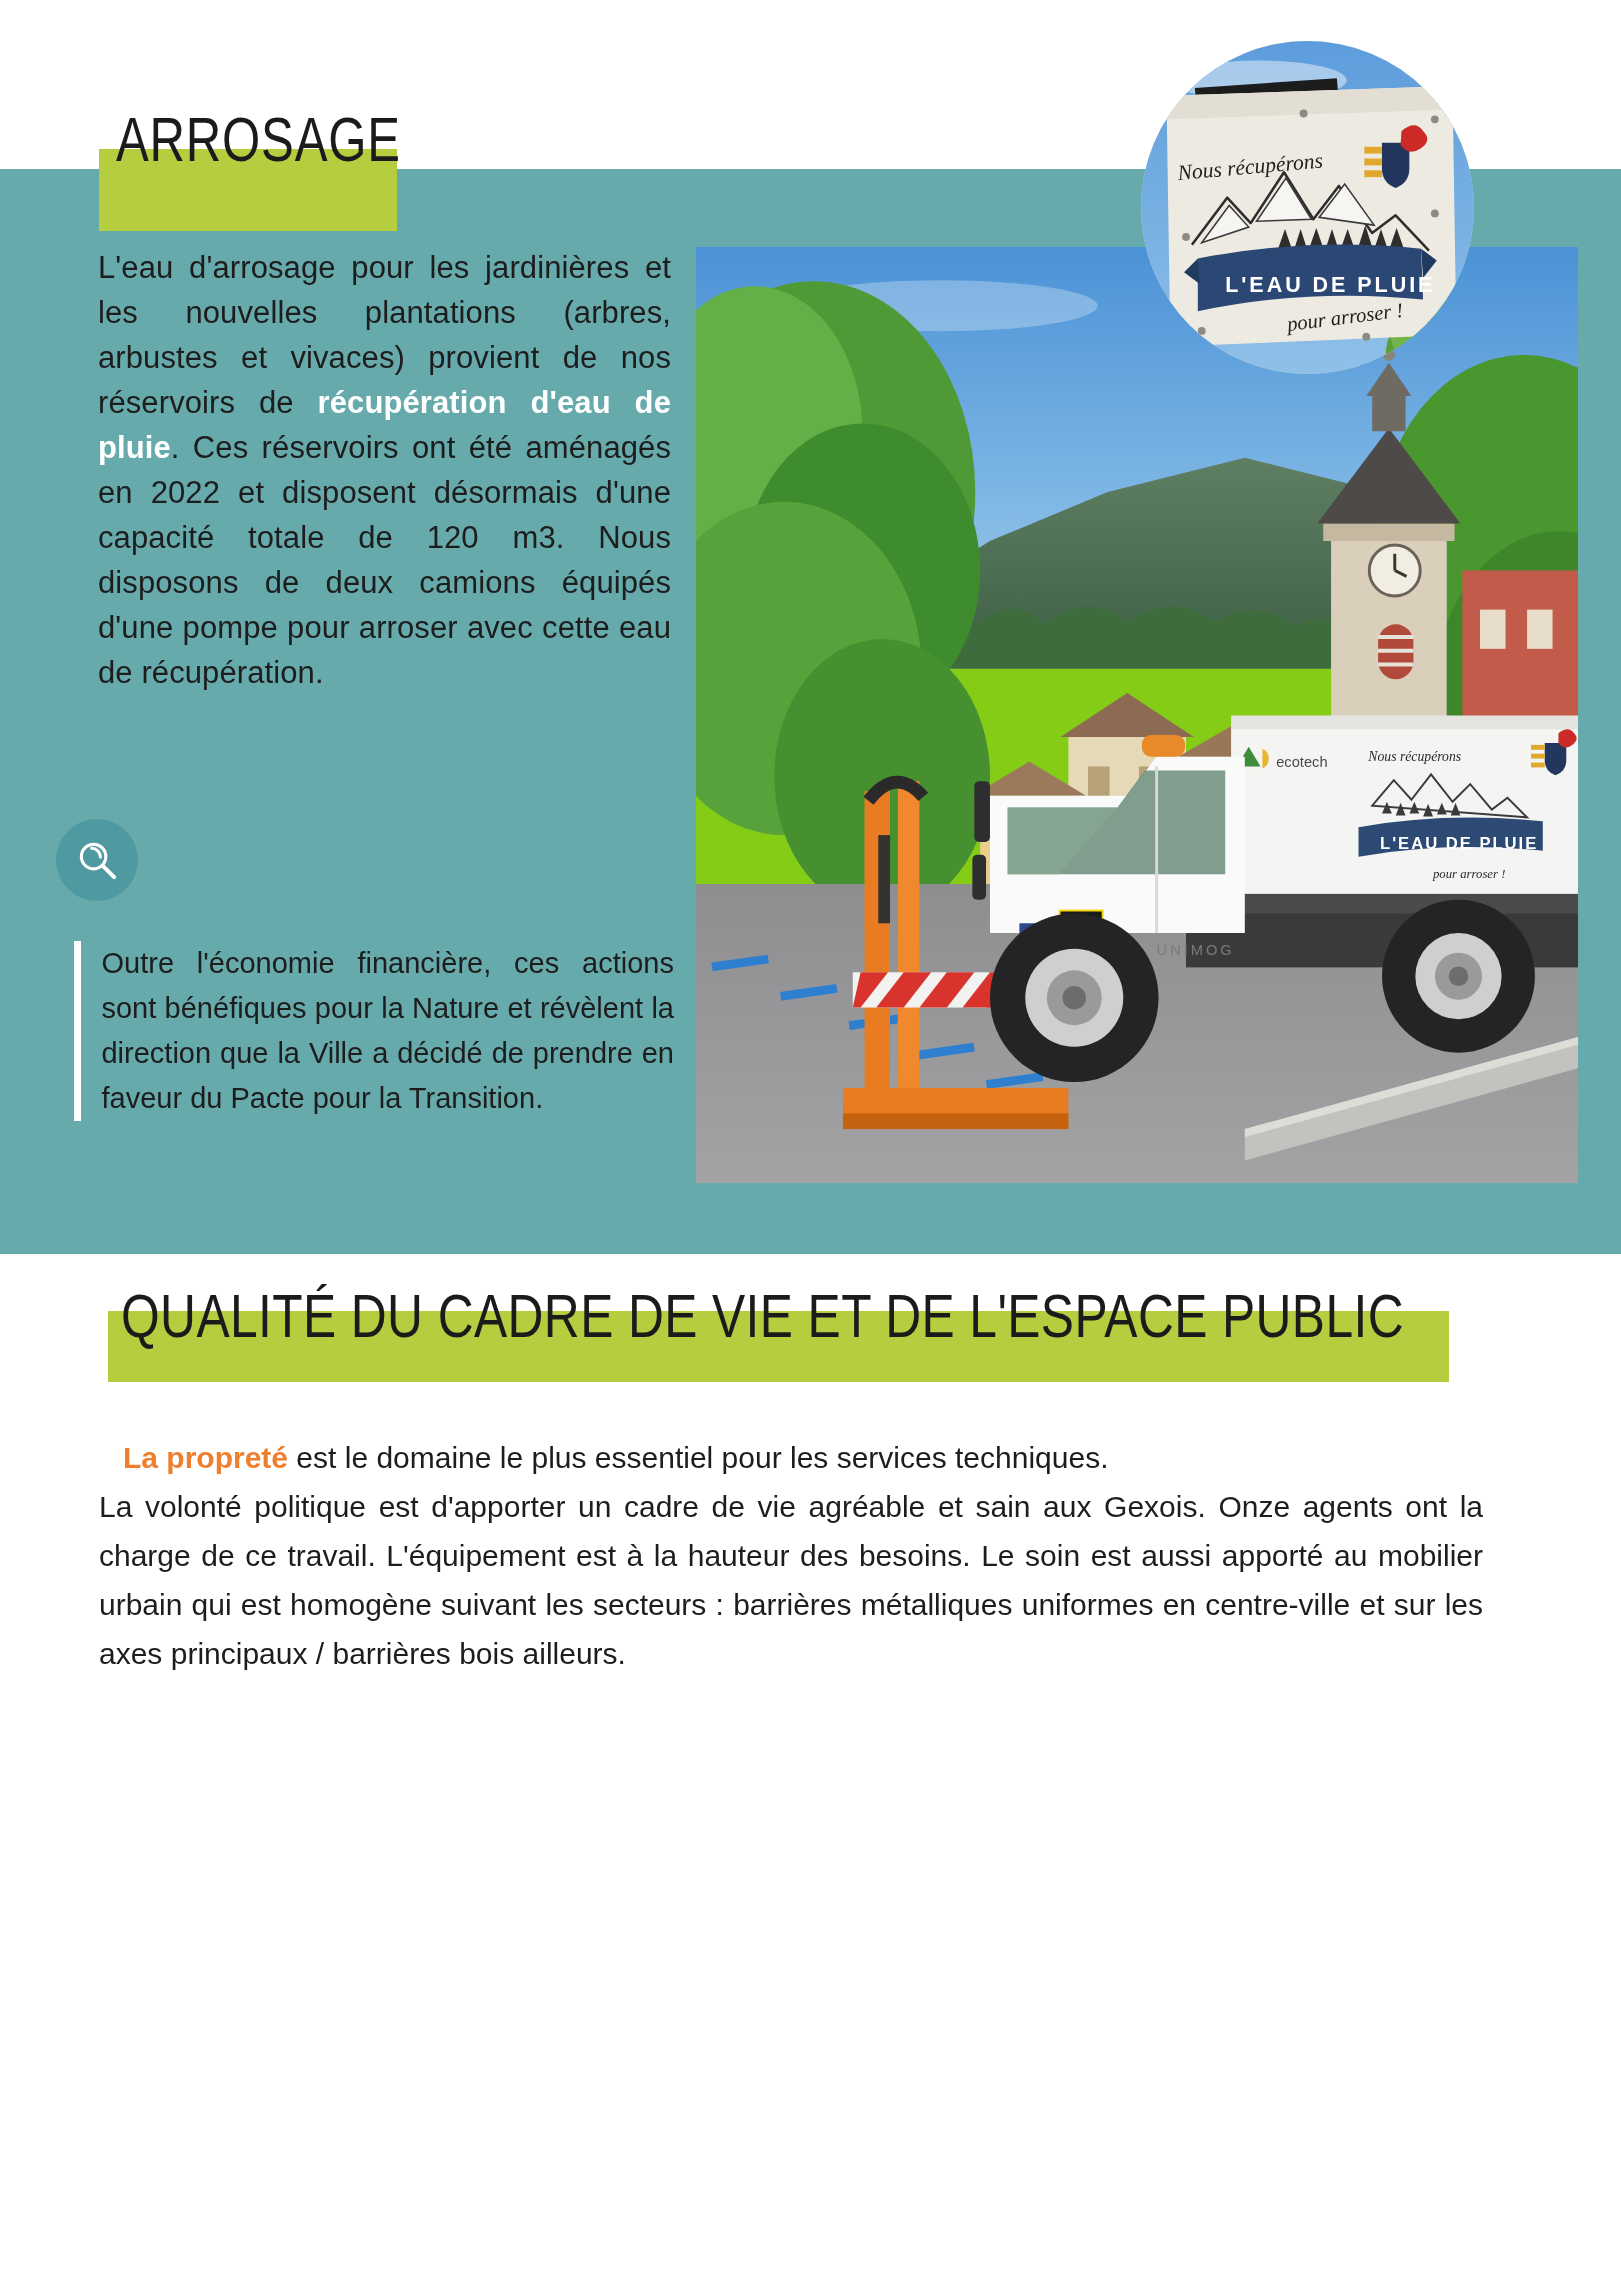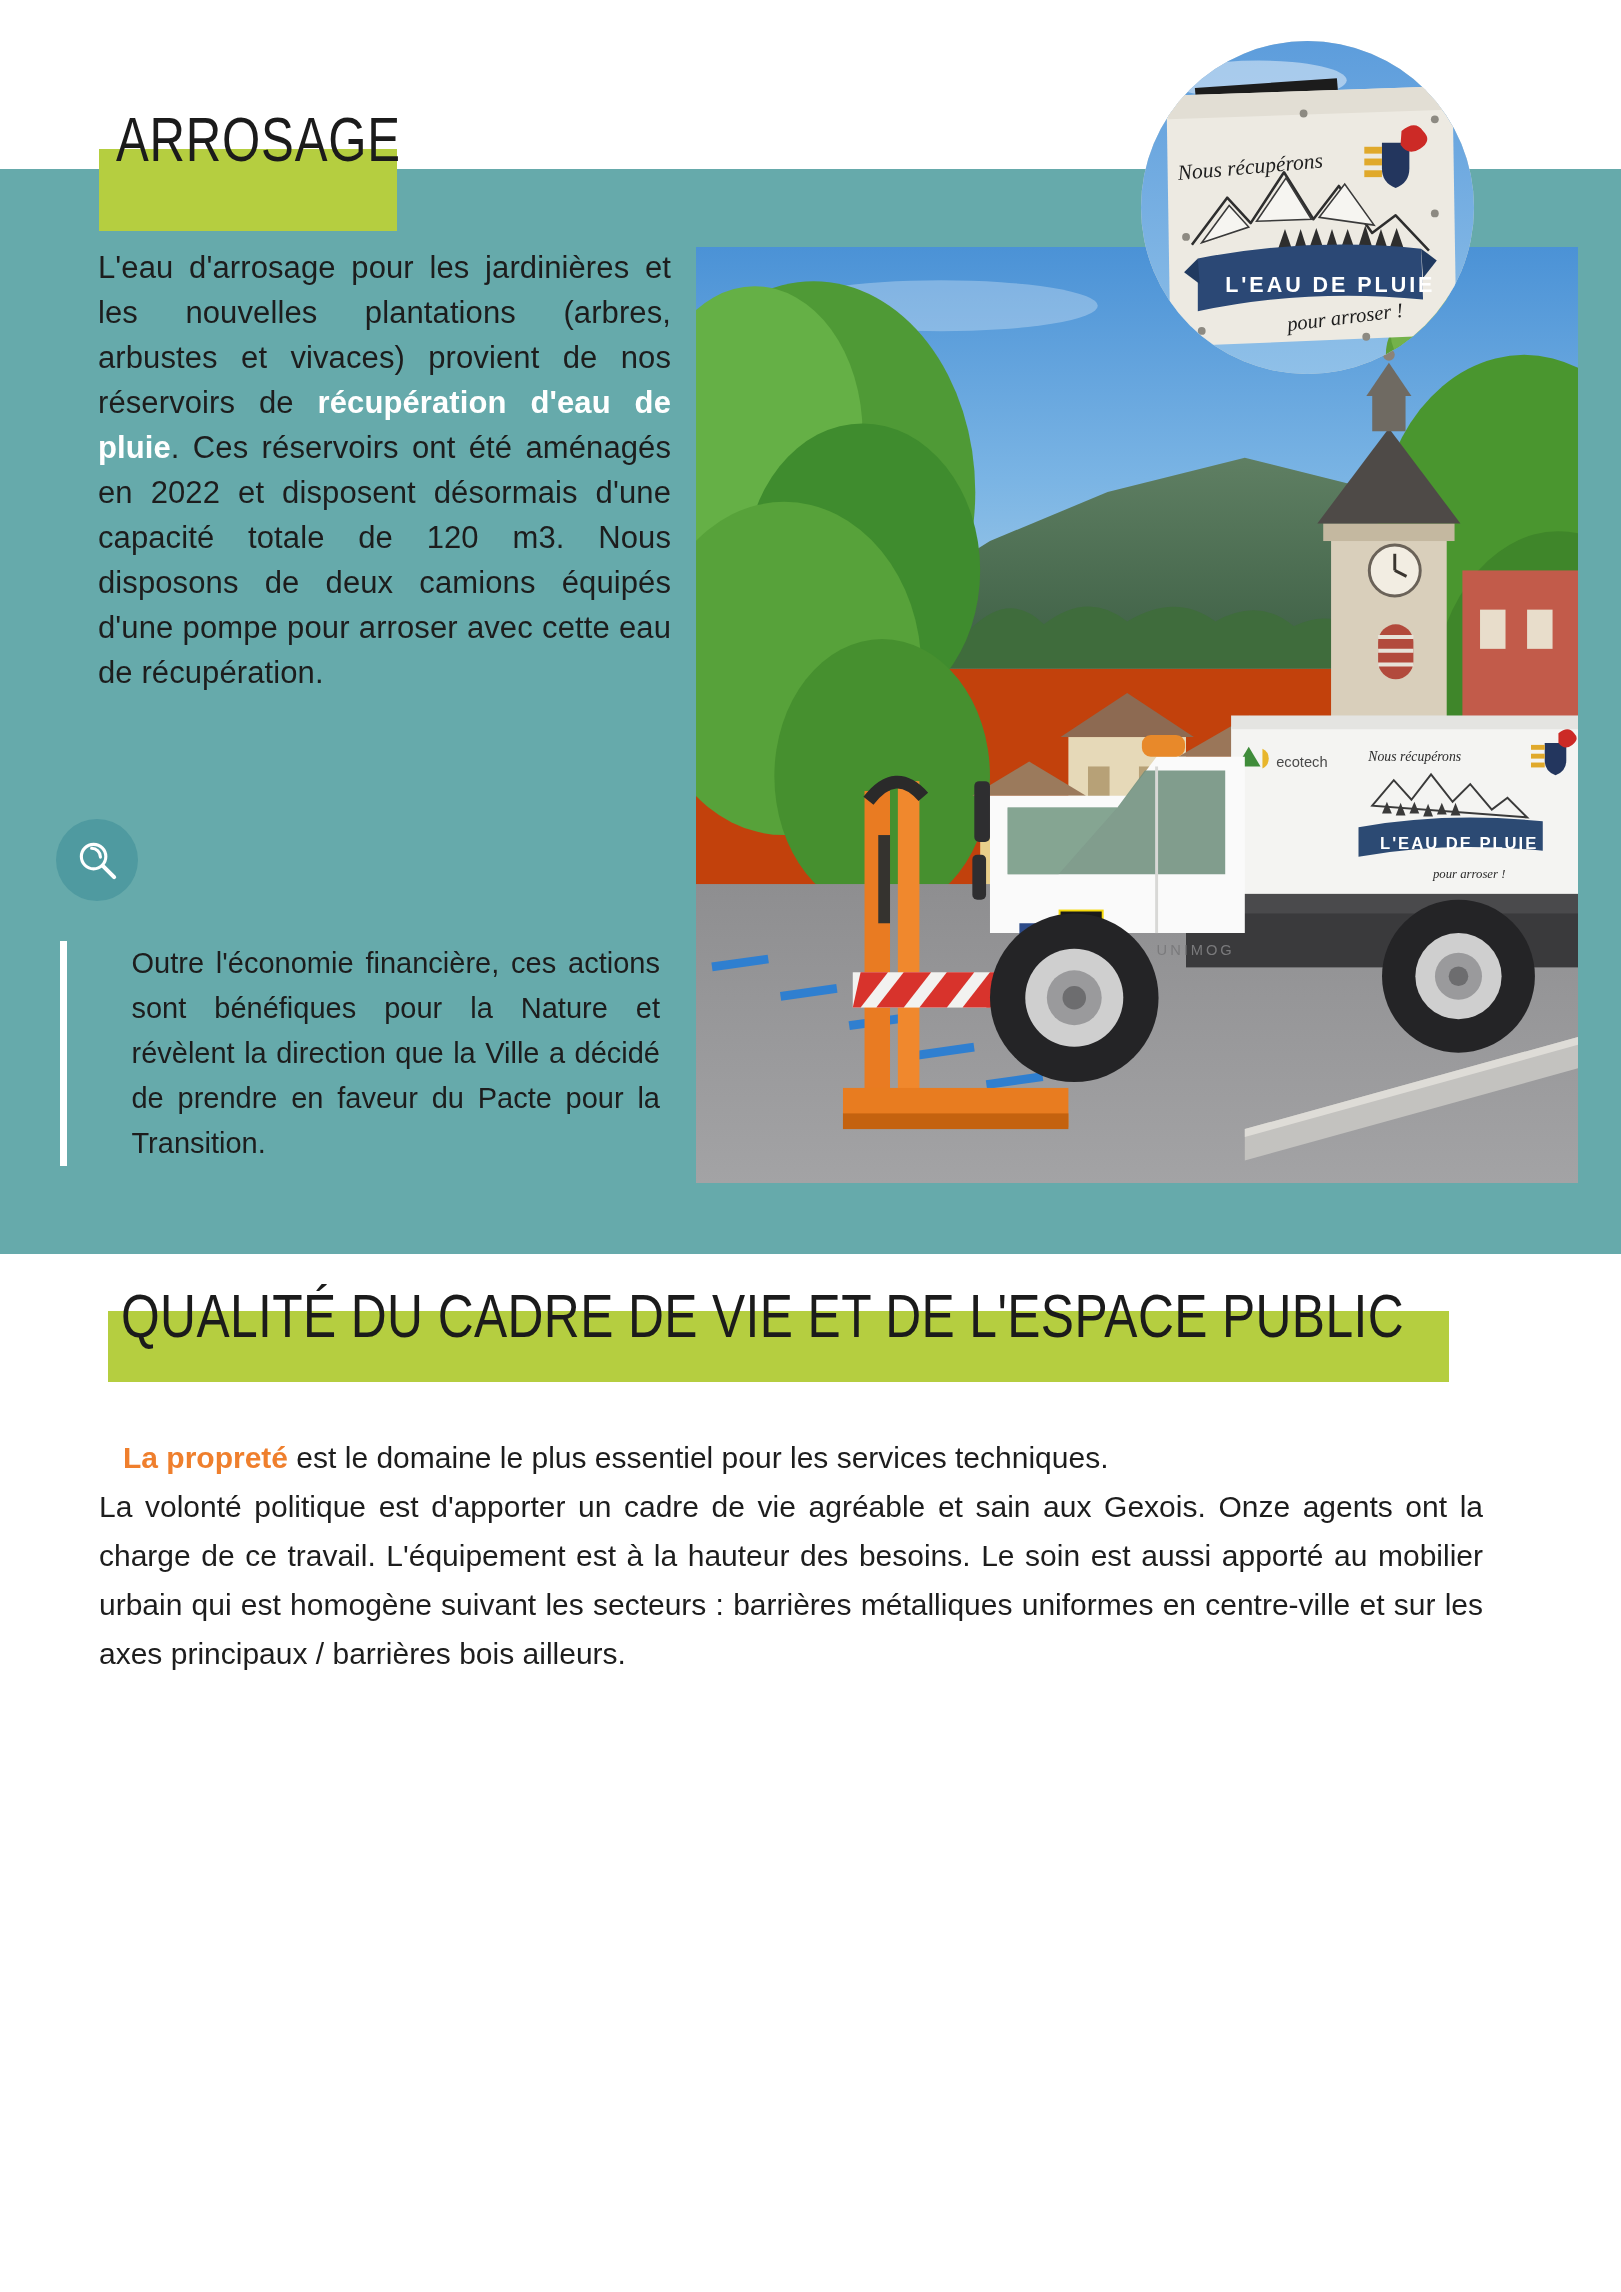--- a/index.html
+++ b/index.html
@@ -51,41 +51,40 @@
   .magnifier{
     position:absolute; left:56px; top:819px;
     width:82px; height:82px; border-radius:50%;
     background:#4f9aa0;
     display:flex; align-items:center; justify-content:center;
   }
   .magnifier svg{ display:block; }
 
   
   .quote-wrap{
-    position:absolute; left:60px; top:941px; width:600px;
+    position:absolute; left:74px; top:941px; width:600px;
     display:flex;
-    gap:44px;
   }
   .quote-bar{
     width:6.9px; background:#ffffff; flex:0 0 auto; align-self:stretch;
   }
   .quote-text{
     padding-left:20.6px;
     font-size:29px;
     line-height:45px;
     color:#1d1d1d;
     text-align:justify;
     text-justify:inter-word;
   }
 
   
   .photo-main{
     position:absolute; left:696px; top:247px; width:882px; height:936px;
     overflow:hidden;
-    background:#c2410c;
+    background:#84cc16;
     text-align:right;
   }
   .photo-main svg{ display:block; width:100%; height:100%; }
 
   
   .photo-inset{
     position:absolute; left:1141px; top:41px; width:333px; height:333px;
     border-radius:50%; overflow:hidden;
     background:#cfd4cf;
   }

